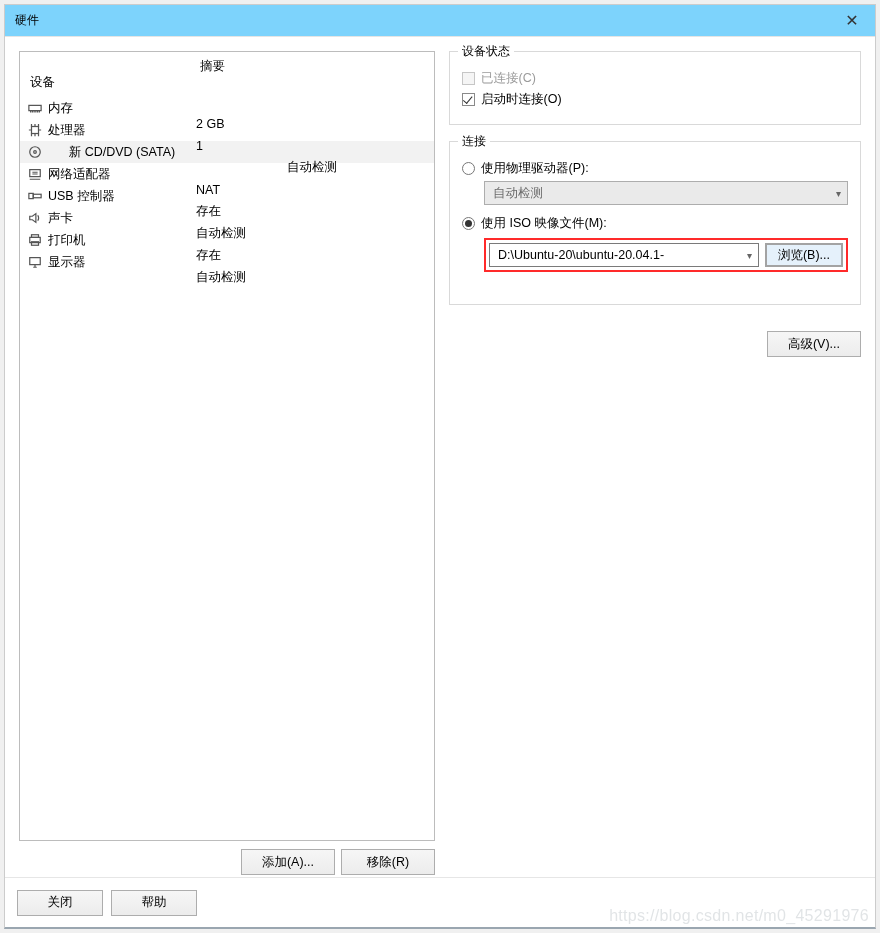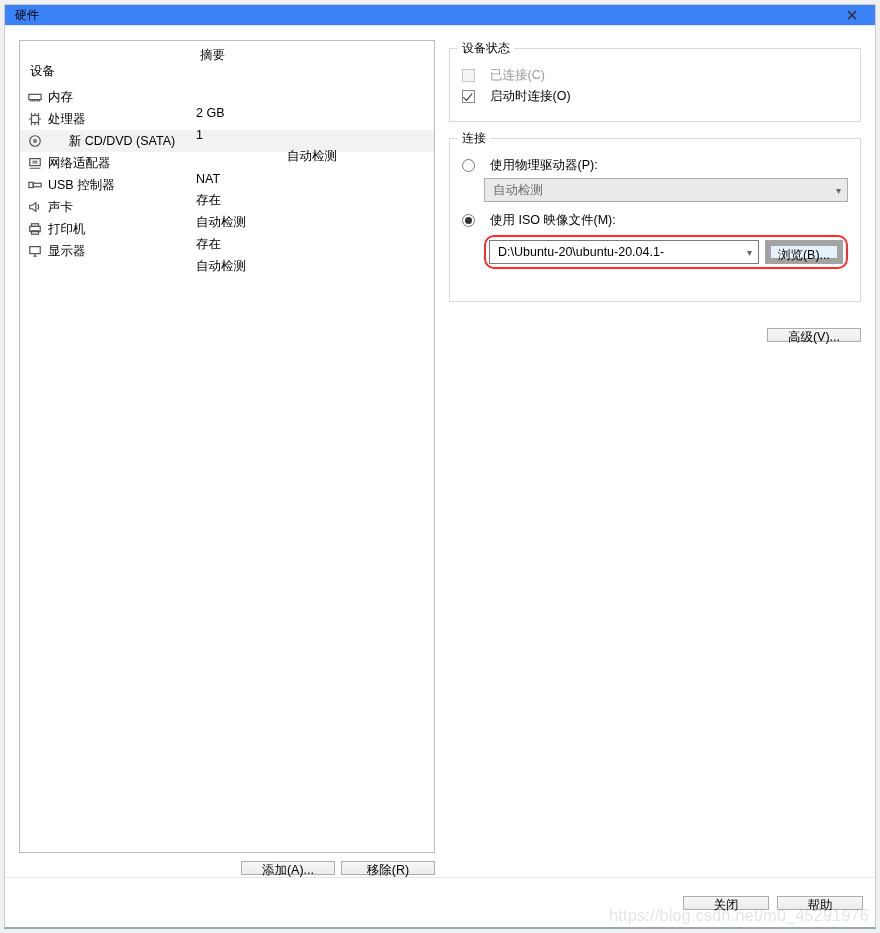--- a/index.html
+++ b/index.html
@@ -16,24 +16,24 @@
     height: 925px;
     margin: 4px;
     background: #fff;
     border: 1px solid #ccc;
     border-bottom: 2px solid #9aa6b0;
     display: flex;
     flex-direction: column;
   }
   .titlebar {
     display: flex; align-items: center; justify-content: space-between;
-    height: 21px;
+    height: 32px;
     padding: 0 0 0 10px;
     border-bottom: 1px solid #e5e5e5;
-    background: #3b82f6;
+    background: #7dd3fc;
     font-size: 12px;
   }
   .titlebar .title { font-weight: normal; }
   .titlebar .close {
     width: 46px; height: 30px;
     display:flex; align-items:center; justify-content:center;
     font-size: 16px; color:#333;
   }
 
   .body {
@@ -75,53 +75,52 @@
   }
   .hw-icon svg { width:14px; height:14px; stroke:#555; fill:none; stroke-width:1.4; }
   .hw-dev { width: 148px; white-space:nowrap; overflow:hidden; text-overflow:ellipsis; }
   .hw-sum { flex:1; white-space:nowrap; overflow:hidden; text-overflow:ellipsis;margin-top:31px; }
 
   .left-btn-row {
     display:flex; justify-content:flex-end; gap: 6px;
     margin-top: 8px; margin-bottom: 2px;
   }
   .win-btn {
-    min-width: 94px; height: 14px;
+    min-width: 94px; height: 26px;
     background: linear-gradient(#f6f6f6,#ececec);
     border: 1px solid #adadad;
     border-radius: 0;
     font: inherit;
     padding: 0 8px;
     cursor:pointer;
   }
   .win-btn:disabled { color:#9c9c9c; background:#f3f3f3; border-color:#c8c8c8; cursor:default; }
 
   .right-pane {
     flex:1;
     position:relative;
   }
   .groupbox {
     border: 1px solid #d9d9d9;
     border-radius: 0;
     padding: 14px 12px 12px 12px;
     position: relative;
     margin-bottom: 16px;
-    margin-top: 8px;
   }
   .groupbox .legend {
     position: absolute;
     top: -9px; left: 8px;
     background: #fff;
     padding: 0 4px;
     font-size: 12px;
   }
   .check-line, .radio-line {
     display:flex; align-items:center;
     margin: 4px 0;
-    gap: 15px;
+    gap: 6px;
     font-size: 12.5px;
   }
   .checkbox {
     width:13px; height:13px; border:1px solid #8a8a8a; background:#fff;
     display:inline-flex; align-items:center; justify-content:center;
   }
   .checkbox.disabled { border-color:#c6c6c6; background:#f5f5f5; }
   .checkbox.checked::after {
     content:""; width:8px; height:4px;
     border-left:1.5px solid #333; border-bottom:1.5px solid #333;
@@ -146,39 +145,39 @@
   }
   .combo.enabled { background:#fff; border-color:#7a7a7a; color:#000; }
   .combo .chev {
     font-size: 10px; color:#666;
   }
   .iso-row {
     display:flex; align-items:center; gap:6px;
     margin: 6px 0 0 22px;
     padding: 3px;
     border: 2px solid #ff2a2a;
-    border-radius: 10px;
+    border-radius: 0;
   }
   .iso-combo { flex:1; }
   .browse-btn {
     min-width: 78px; height:24px;
-    border: 6px solid #a3a3a3;
+    border: 2px solid #a3a3a3;
     background: #e5f1fb;
     color:#000;
     font: inherit;
     cursor:pointer;
   }
   .adv-row {
     display:flex; justify-content:flex-end;
     margin-top: 26px;
   }
 
   .footer {
     height: 50px;
-    display:flex; align-items:center; justify-content:flex-end;
+    display:flex; align-items:center; justify-content:flex-start;
     gap: 8px;
     padding: 0 12px;
     border-top: 1px solid #e6e6e6;
     background: #fff;
   }
 
   .watermark {
     position:absolute;
     right: 6px; bottom: 2px;
     color: rgba(120,130,140,0.22);

